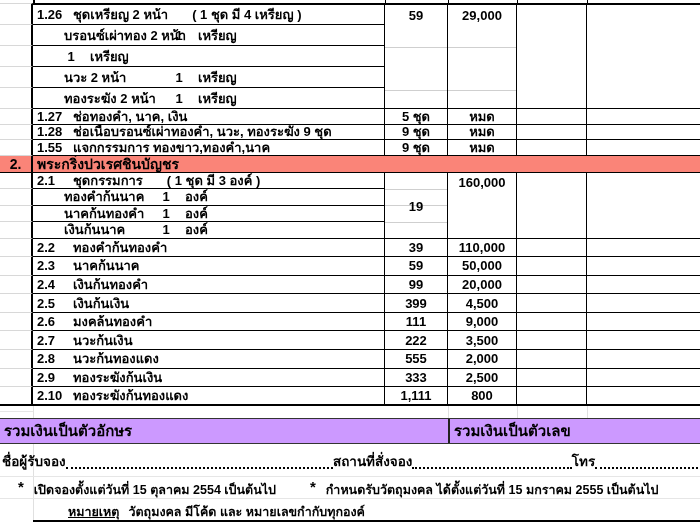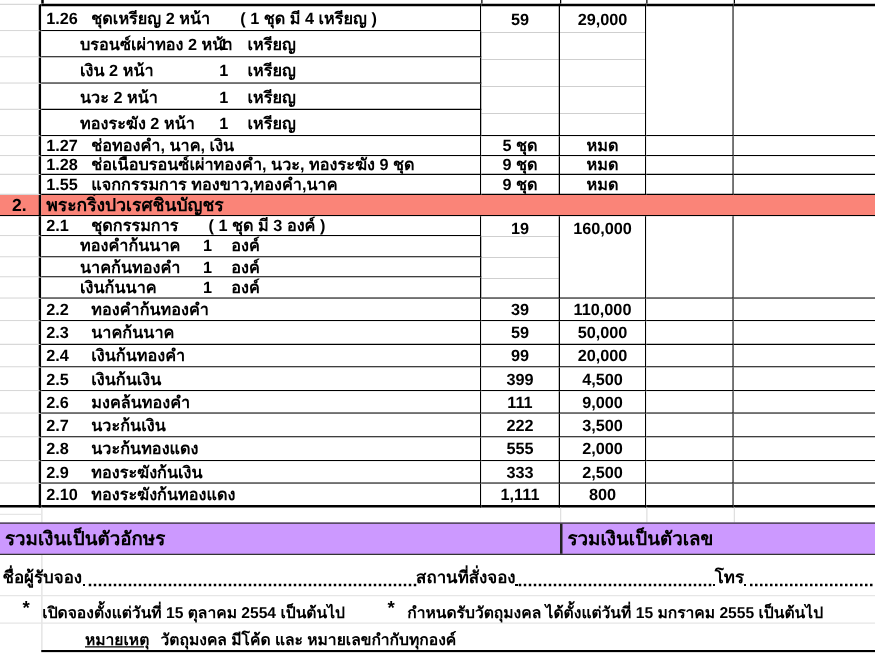--- a/index.html
+++ b/index.html
@@ -73,21 +73,20 @@
     <div class="c bt cf" style="grid-area:1/6/6/7;"></div>
 
     <div class="c ca"></div>
     <div class="c sub">
       <span class="w1">บรอนซ์เผ่าทอง 2 หน้า</span>
       <span class="subnum">1</span>
       <span class="subunit">เหรียญ</span>
     </div>
     <div class="c ca"></div>
     <div class="c sub">
-      <span class="w1">เงิน 2 หน้า</span>
       <span class="subnum">1</span>
       <span class="subunit">เหรียญ</span>
     </div>
     <div class="c ca"></div>
     <div class="c sub">
       <span class="w1">นวะ 2 หน้า</span>
       <span class="subnum">1</span>
       <span class="subunit">เหรียญ</span>
     </div>
     <div class="c ca"></div>
@@ -129,21 +128,21 @@
 
     <div class="c ca red sectitle" style="grid-area:9/1/10/2;border-bottom:1px solid #000;justify-content:center;padding-left:0;">2.</div>
     <div class="c red cf sectitle" style="grid-row:9;grid-column:2/7;">พระกริ่งปวเรศชินบัญชร</div>
 
     <div class="c ca"></div>
     <div class="c">
       <span class="no">2.1</span>
       <span>ชุดกรรมการ</span>
       <span class="note">( 1 ชุด มี 3 องค์ )</span>
     </div>
-    <div class="c num ghost16" style="grid-area:10/3/14/4;align-items:flex-start;padding-top:2px;">
+    <div class="c num ghost16" style="grid-area:10/3/14/4;align-items:center;padding-top:2px;">
         <span>19</span>
       </div>
     <div class="c num" style="grid-area:10/4/14/5;align-items:flex-start;padding-top:2px;">
         <span>160,000</span>
       </div>
     <div class="c" style="grid-area:10/5/14/6;"></div>
     <div class="c cf" style="grid-area:10/6/14/7;"></div>
 
     <div class="c ca"></div>
     <div class="c sub">

